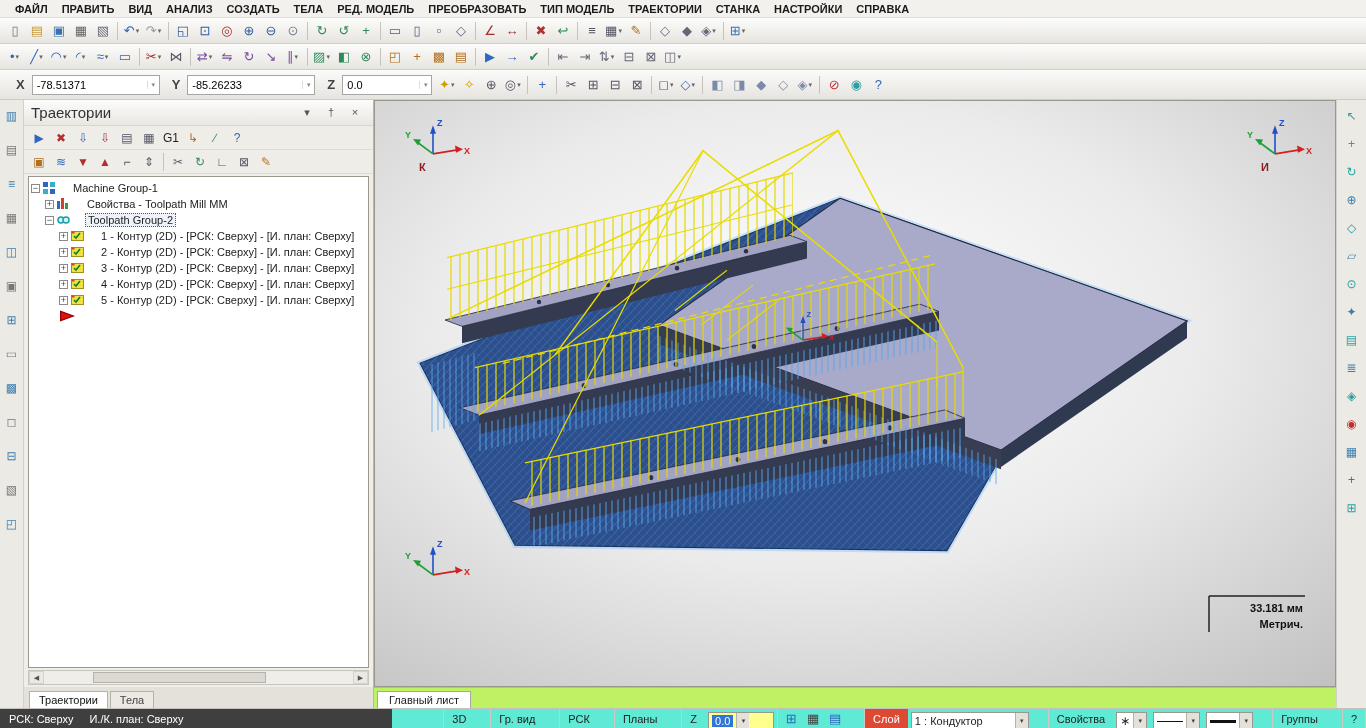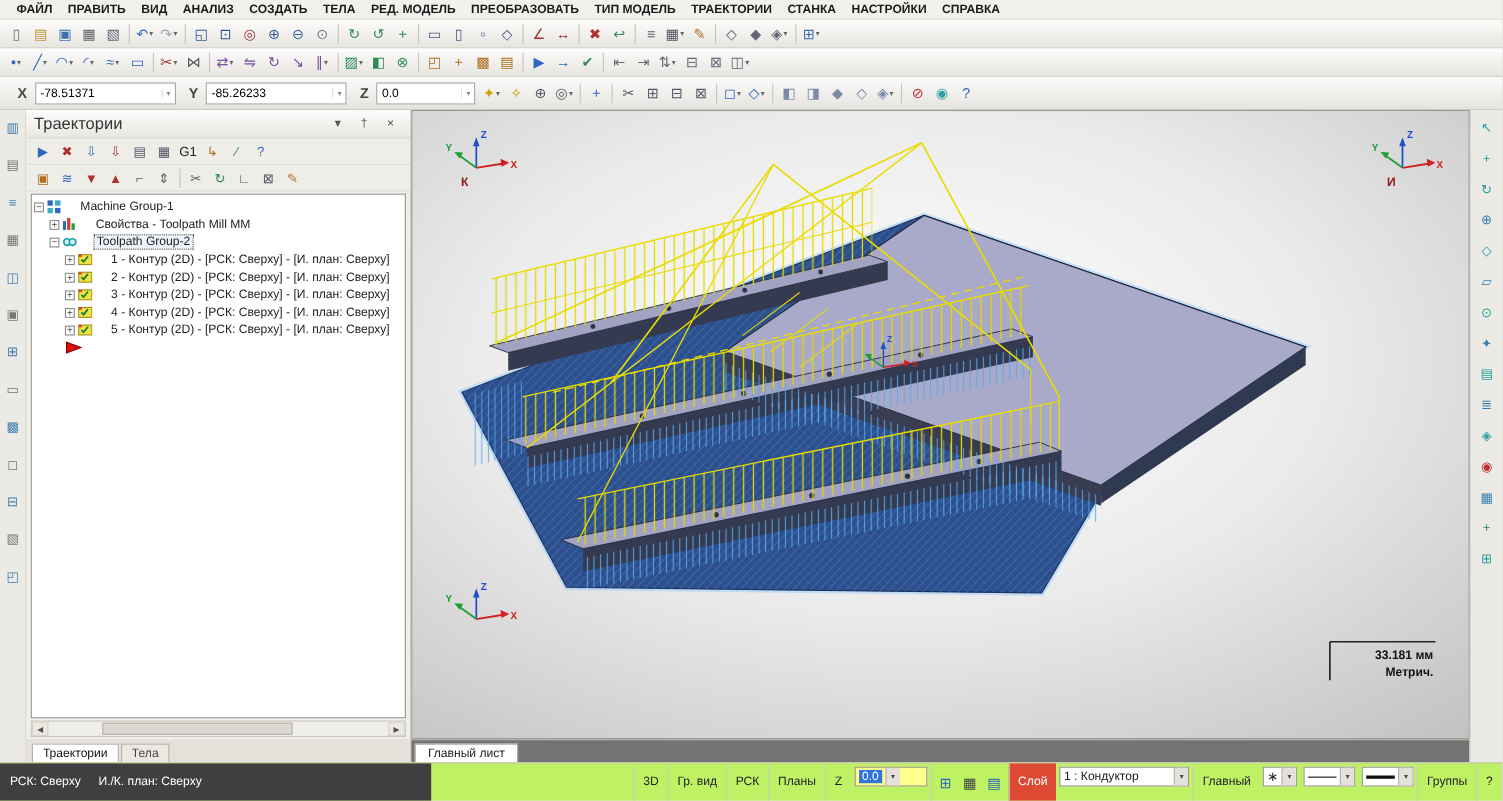--- a/index.html
+++ b/index.html
@@ -61,33 +61,33 @@
   .htrack { flex:1; position:relative; }
   .hthumb { position:absolute; left:16%; width:56%; top:1px; bottom:1px; background:#dcd9d2; border:1px solid #b5b2aa; }
   .panel-tabs { height:21px; display:flex; align-items:flex-end; padding-left:5px; gap:2px; background:#e4e1da; }
   .ptab { padding:2px 9px; border:1px solid #b5b2aa; border-bottom:none; background:#ece9e3; color:#444; }
   .ptab.active { background:#fff; color:#111; }
 
   
   .vp-col { flex:1; display:flex; flex-direction:column; min-width:0; }
   .viewport { flex:1; position:relative; border:1px solid #9a978f; background:#dcdcdc; overflow:hidden; }
   .viewport svg.scene { position:absolute; inset:0; width:100%; height:100%; display:block; }
-  .vp-tabs { height:21px; background:#737373; display:flex; align-items:flex-end; padding-left:3px; border-top:1px solid #b9b6ae; }
+  .vp-tabs { height:21px; background:#bef264; display:flex; align-items:flex-end; padding-left:3px; border-top:1px solid #b9b6ae; }
   .vtab { padding:2px 11px; background:#fff; border:1px solid #a9a69e; border-bottom:none; }
 
   svg .ax { font:bold 9px "Liberation Sans",sans-serif; }
   svg .az { fill:#2050c8; } svg .axx { fill:#d02020; } svg .ay { fill:#1f9e34; }
   svg .gz-label { font:bold 11px "Liberation Sans",sans-serif; fill:#8b1a1a; }
   svg .scale-text { font:bold 11px "Liberation Sans",sans-serif; fill:#111; }
 
   
-  .statusbar { height:35px; display:flex; align-items:stretch; background:#bef264; border-top:1px solid #c5c2bb;justify-content:flex-end; }
+  .statusbar { height:20px; display:flex; align-items:stretch; background:#5eead4; border-top:1px solid #c5c2bb;justify-content:flex-end; }
   .sb-dark { width:392px; background:#3f3f3f; color:#fff; display:flex; align-items:center; padding:0 9px; gap:16px; flex:0 0 auto; }
   .sb-fill { flex:1; }
-  .sb-btn { display:flex; align-items:center; padding:0 8px; border-left:1px solid #cdcac3; color:#222; cursor:default; white-space:nowrap; }
+  .sb-btn { display:flex; align-items:center; padding:0 8px; border-left:1px solid #cdcac3; color:#222; cursor:default; white-space:nowrap;margin-left:16px; }
   .sb-btn.layer { background:#dd4a33; color:#fff; }
   .sb-btn.help { border-right:1px solid #cdcac3; }
   .sb-combo { display:flex; align-items:center; border:1px solid #9a978f; background:#fff; height:18px; margin:3px 3px; padding-left:3px; white-space:nowrap; }
   .combo-caret { width:13px; text-align:center; font-size:7px; color:#444; background:#e4e1da; border-left:1px solid #b5b2aa; align-self:stretch; display:flex; align-items:center; justify-content:center; margin-left:3px; }
   .zcombo { background:#ffff8e; width:66px; }
   .zsel { background:#2f74d8; color:#fff; padding:0 3px; }
   .layercombo { width:118px; }
   .sb-icons { display:flex; align-items:center; border-left:1px solid #cdcac3; padding:0 2px; }
   .sb-icons .tbtn { width:21px; height:20px; }
   .pstyle { font-size:12px; }
@@ -850,21 +850,21 @@
         </span>
         <span class="tbtn">
           <span class="glyph" style="color: rgb(47, 102, 192);">▤</span>
         </span>
       </div>
     <div class="sb-btn layer">Слой</div>
     <div class="sb-combo layercombo">
       <span>1 : Кондуктор</span>
       <span class="combo-caret" style="margin-left:auto;">▾</span>
     </div>
-    <div class="sb-btn">Главный</div>
+    <div class="sb-btn">Свойства</div>
     <div class="sb-combo">
       <span class="pstyle">∗</span>
       <span class="combo-caret">▾</span>
     </div>
     <div class="sb-combo">
       <span class="linesample"></span>
       <span class="combo-caret">▾</span>
     </div>
     <div class="sb-combo">
       <span class="linesample thick"></span>

